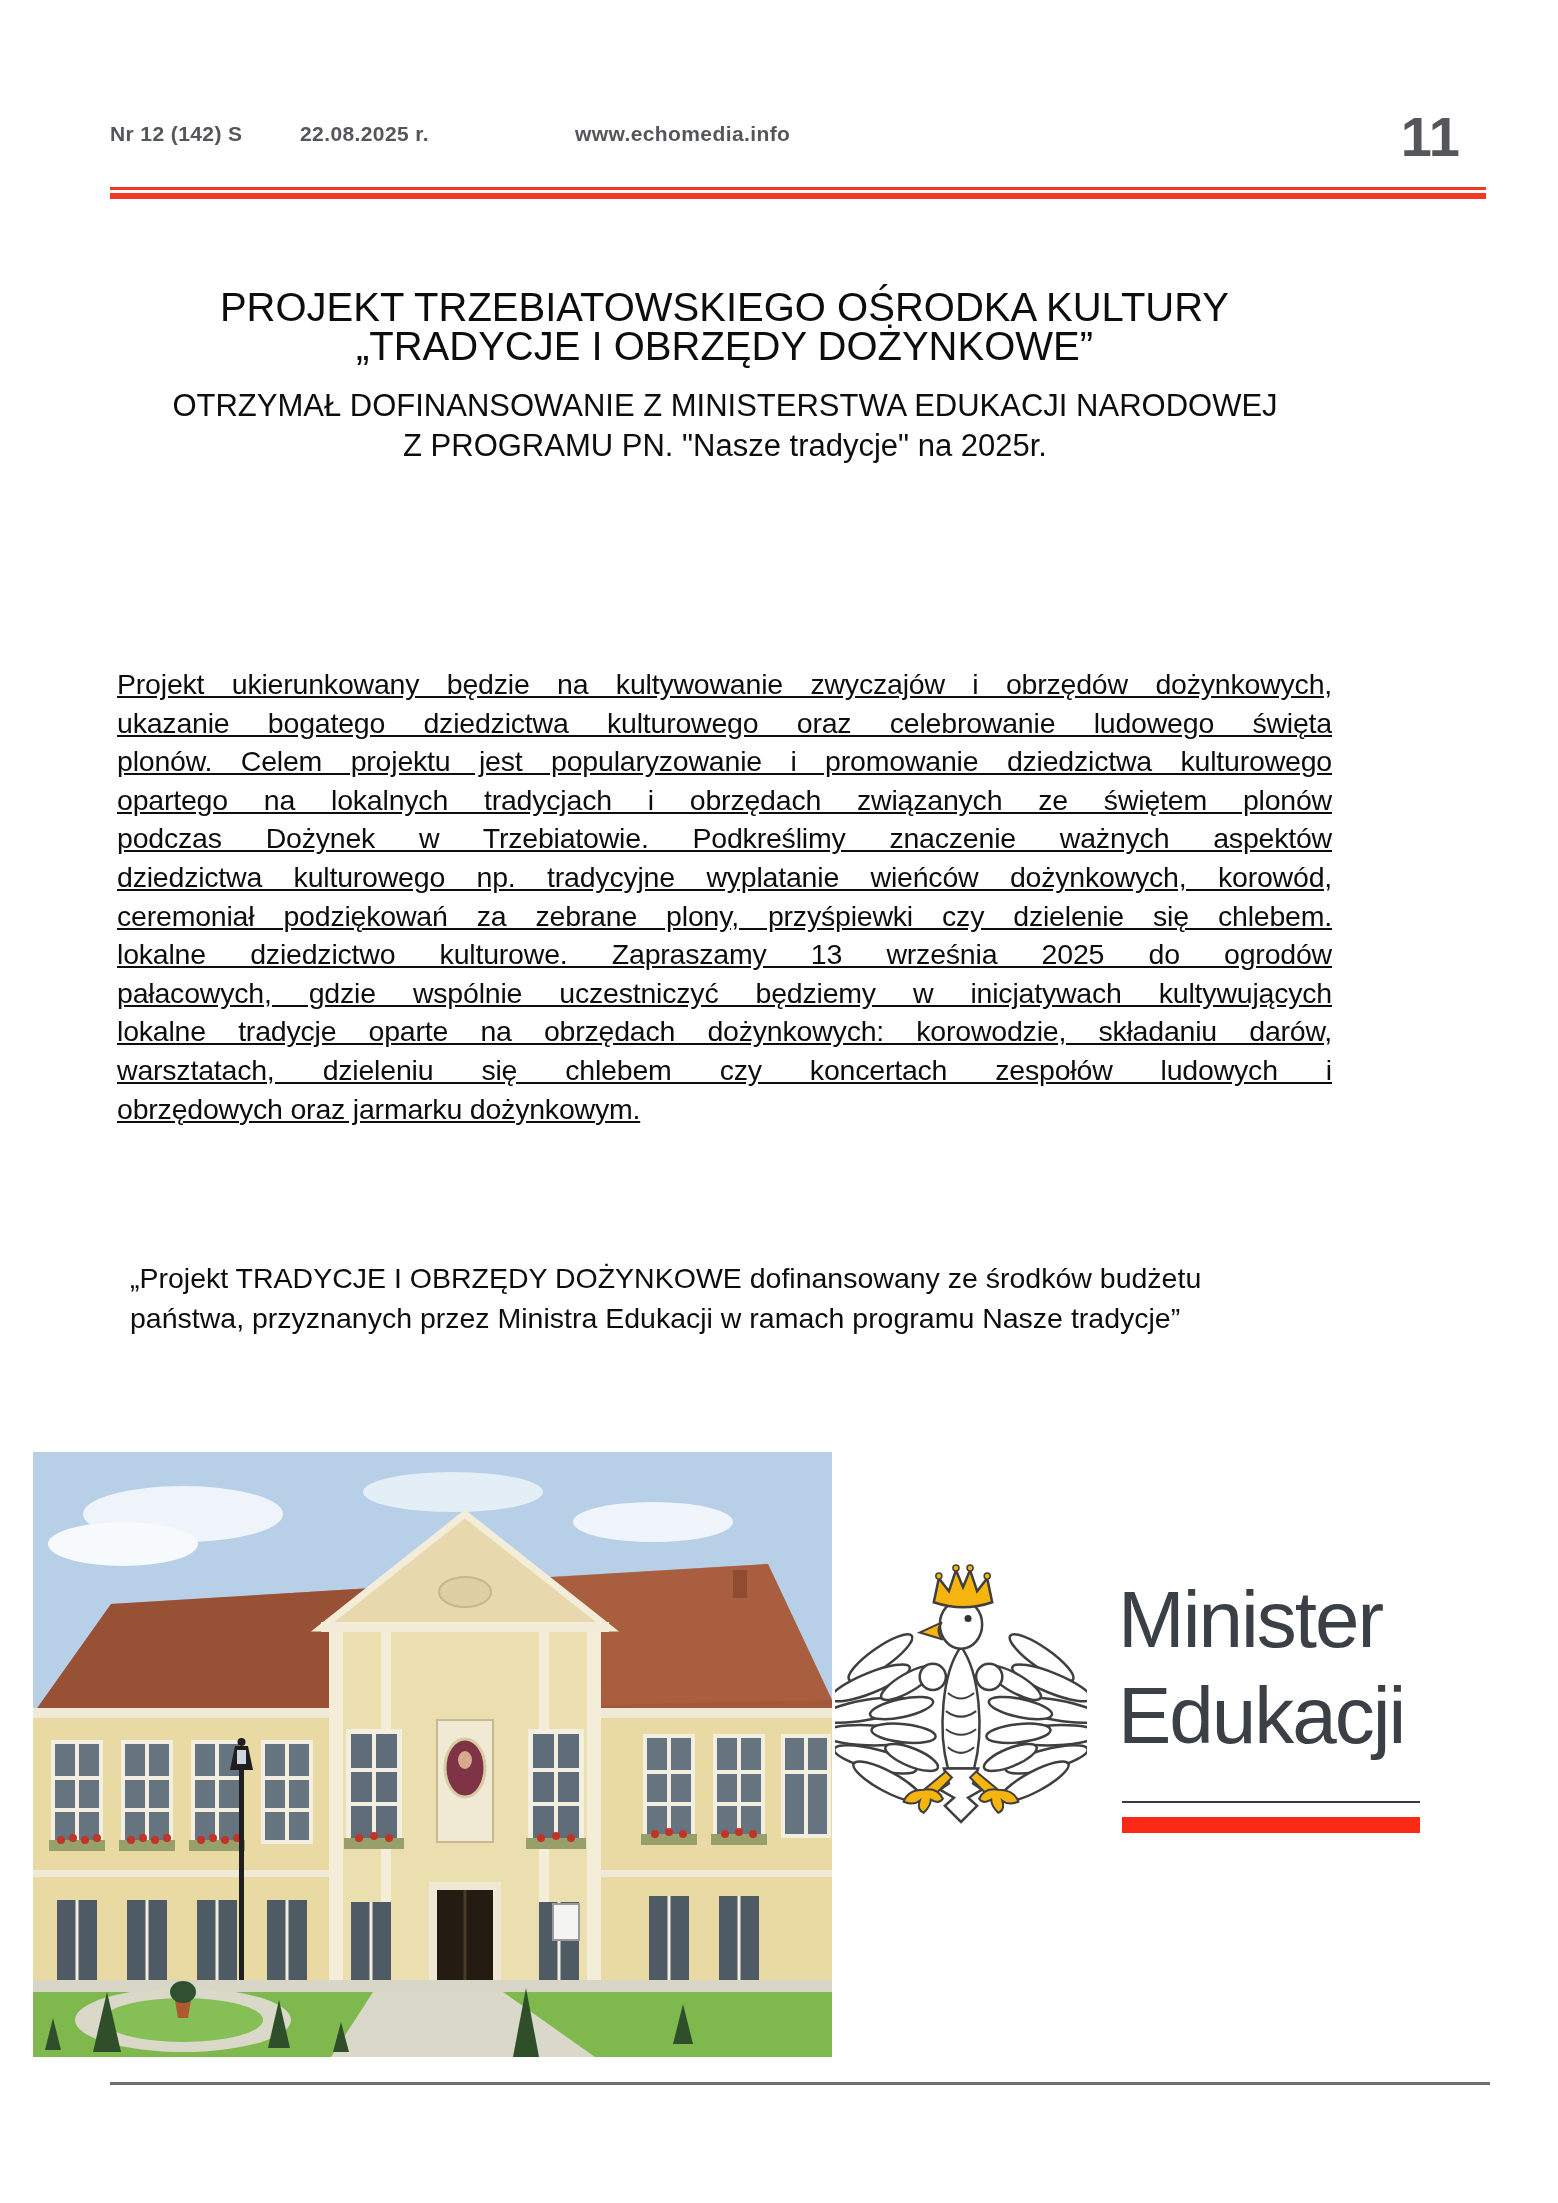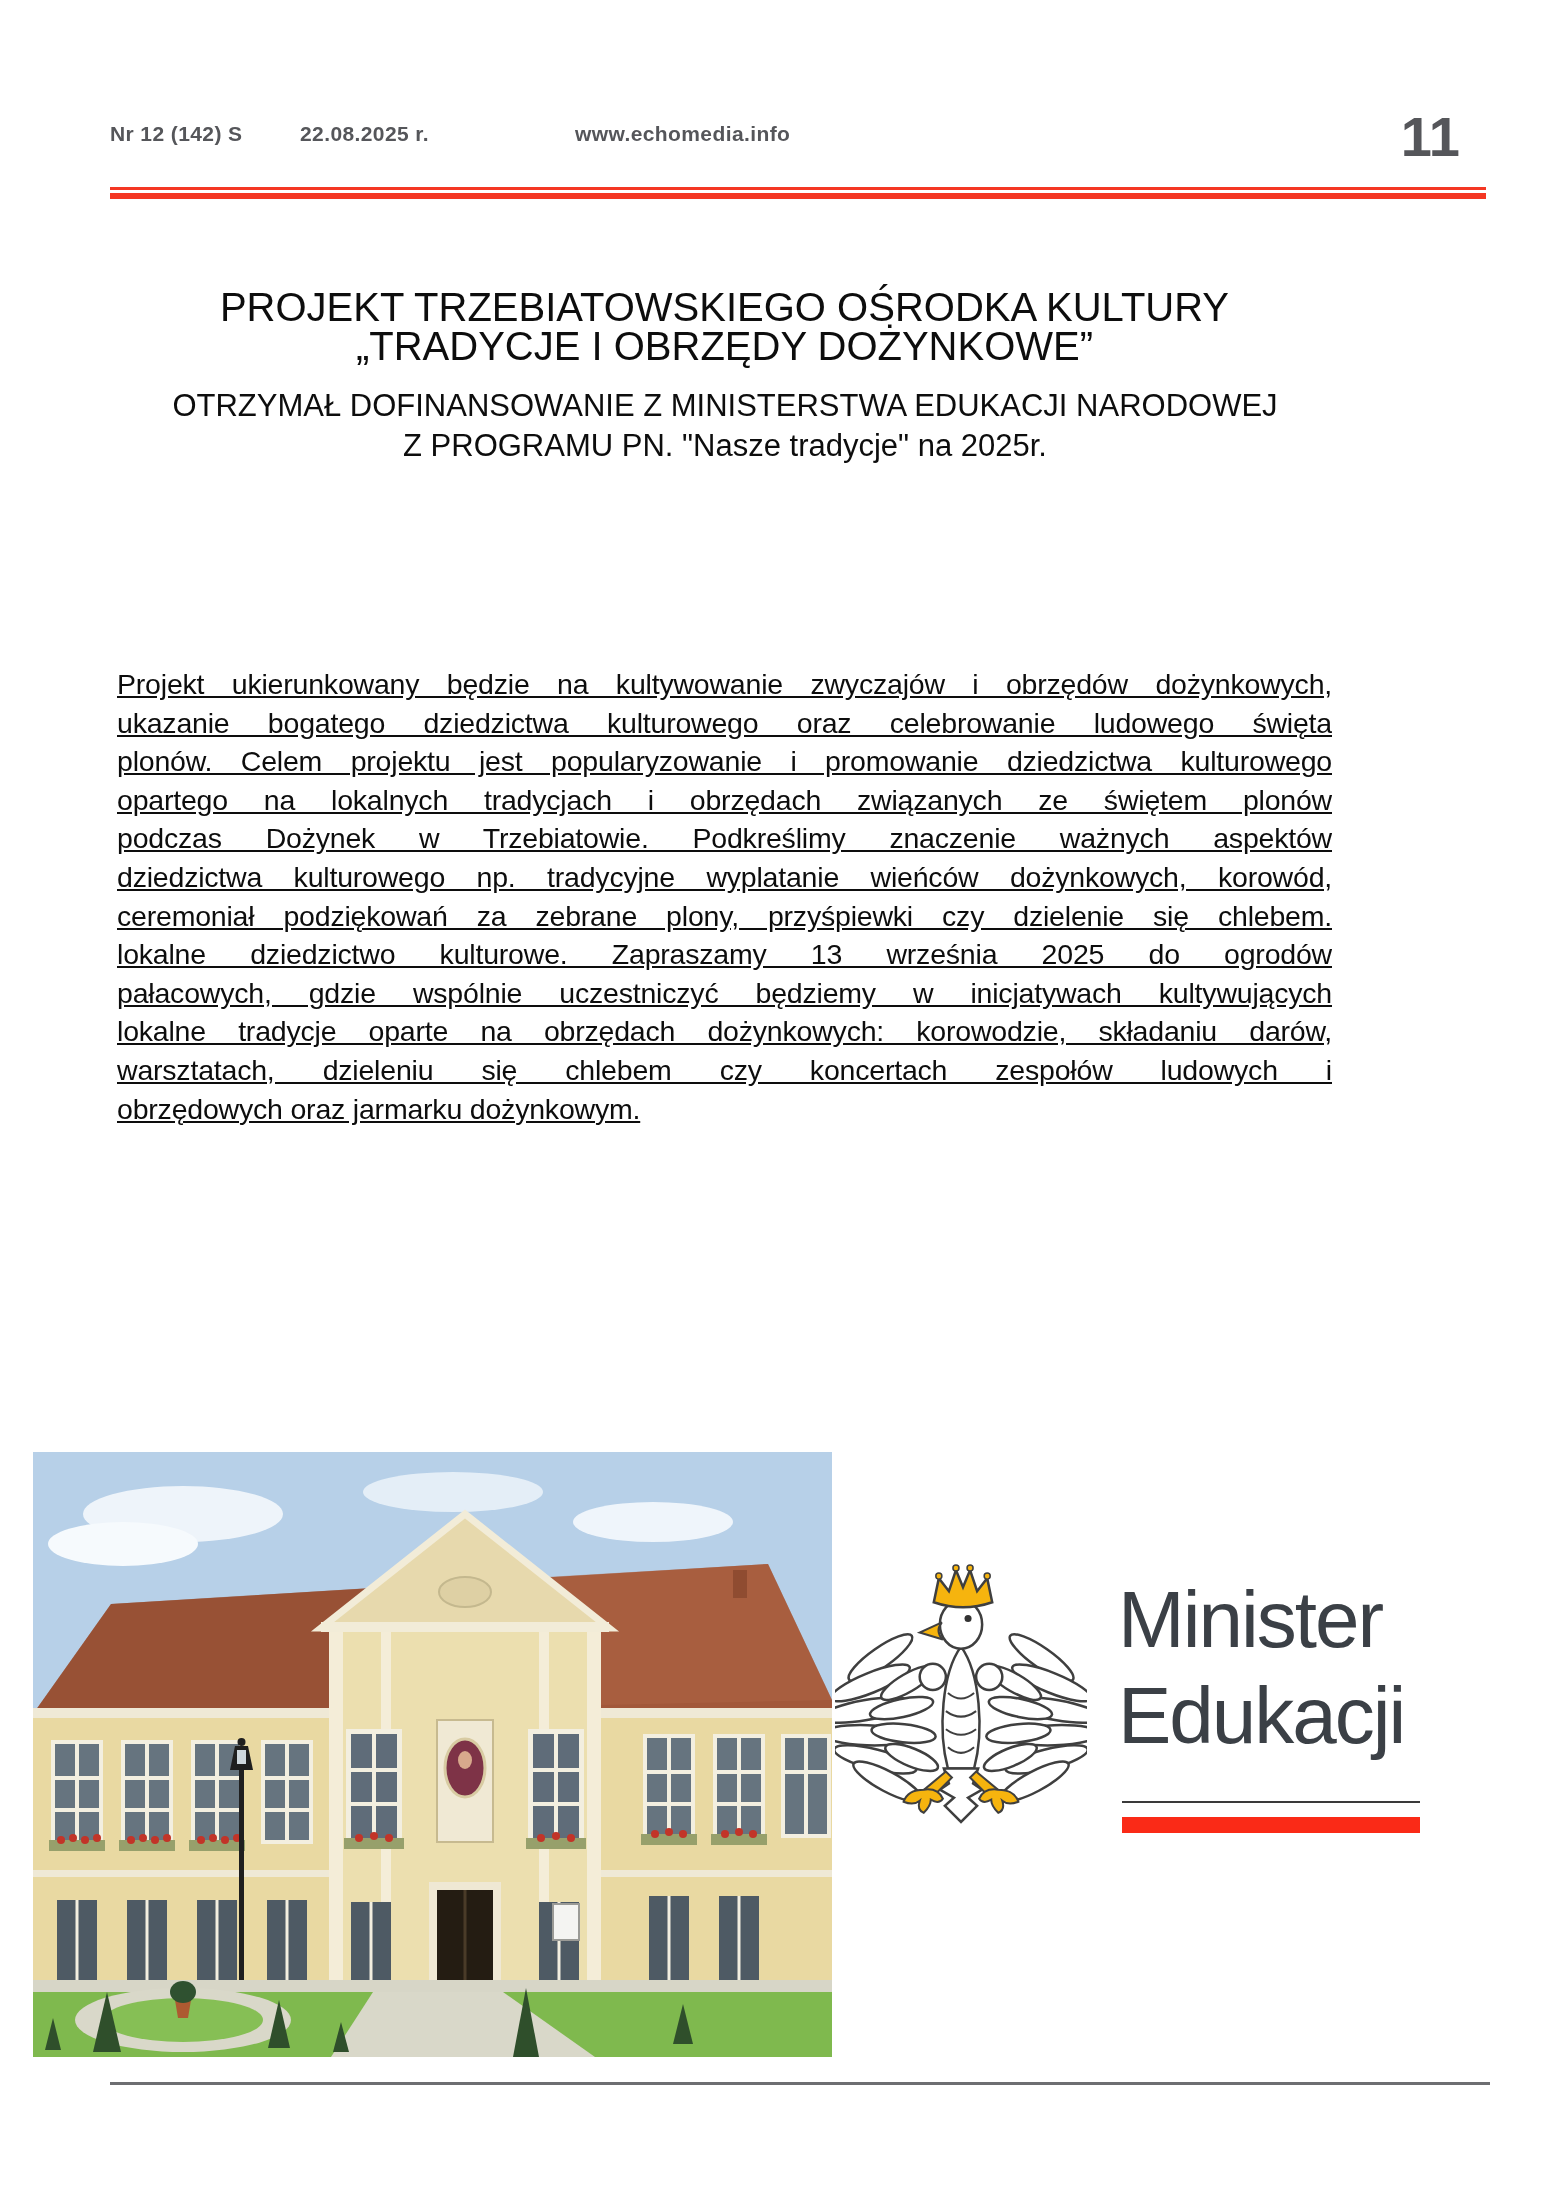--- a/index.html
+++ b/index.html
@@ -54,20 +54,24 @@
     <div class="bline">podczas Dożynek w Trzebiatowie. Podkreślimy znaczenie ważnych aspektów</div>
     <div class="bline">dziedzictwa kulturowego np. tradycyjne wyplatanie wieńców dożynkowych, korowód,</div>
     <div class="bline">ceremoniał podziękowań za zebrane plony, przyśpiewki czy dzielenie się chlebem.</div>
     <div class="bline">lokalne dziedzictwo kulturowe. Zapraszamy 13 września 2025 do ogrodów</div>
     <div class="bline">pałacowych, gdzie wspólnie uczestniczyć będziemy w inicjatywach kultywujących</div>
     <div class="bline">lokalne tradycje oparte na obrzędach dożynkowych: korowodzie, składaniu darów,</div>
     <div class="bline">warsztatach, dzieleniu się chlebem czy koncertach zespołów ludowych i</div>
     <div class="bline last">obrzędowych oraz jarmarku dożynkowym.</div>
   </div>
 
+  <div class="abs" style="left:130px;top:1258px;">
+    <div class="qline">„Projekt TRADYCJE I OBRZĘDY DOŻYNKOWE dofinansowany ze środków budżetu</div>
+    <div class="qline">państwa, przyznanych przez Ministra Edukacji w ramach programu Nasze tradycje”</div>
+  </div>
 
   <div class="abs" style="left:33px;top:1452px;width:799px;height:605px;">
     <svg width="799" height="605" viewBox="0 0 799 605">
 
       <rect x="0" y="0" width="799" height="266" fill="#b7d0e8"></rect>
       <ellipse cx="150" cy="62" rx="100" ry="28" fill="#eef4fa"></ellipse>
       <ellipse cx="90" cy="92" rx="75" ry="22" fill="#f6fafd"></ellipse>
       <ellipse cx="420" cy="40" rx="90" ry="20" fill="#e4eef7"></ellipse>
       <ellipse cx="620" cy="70" rx="80" ry="20" fill="#eff5fb"></ellipse>
 

